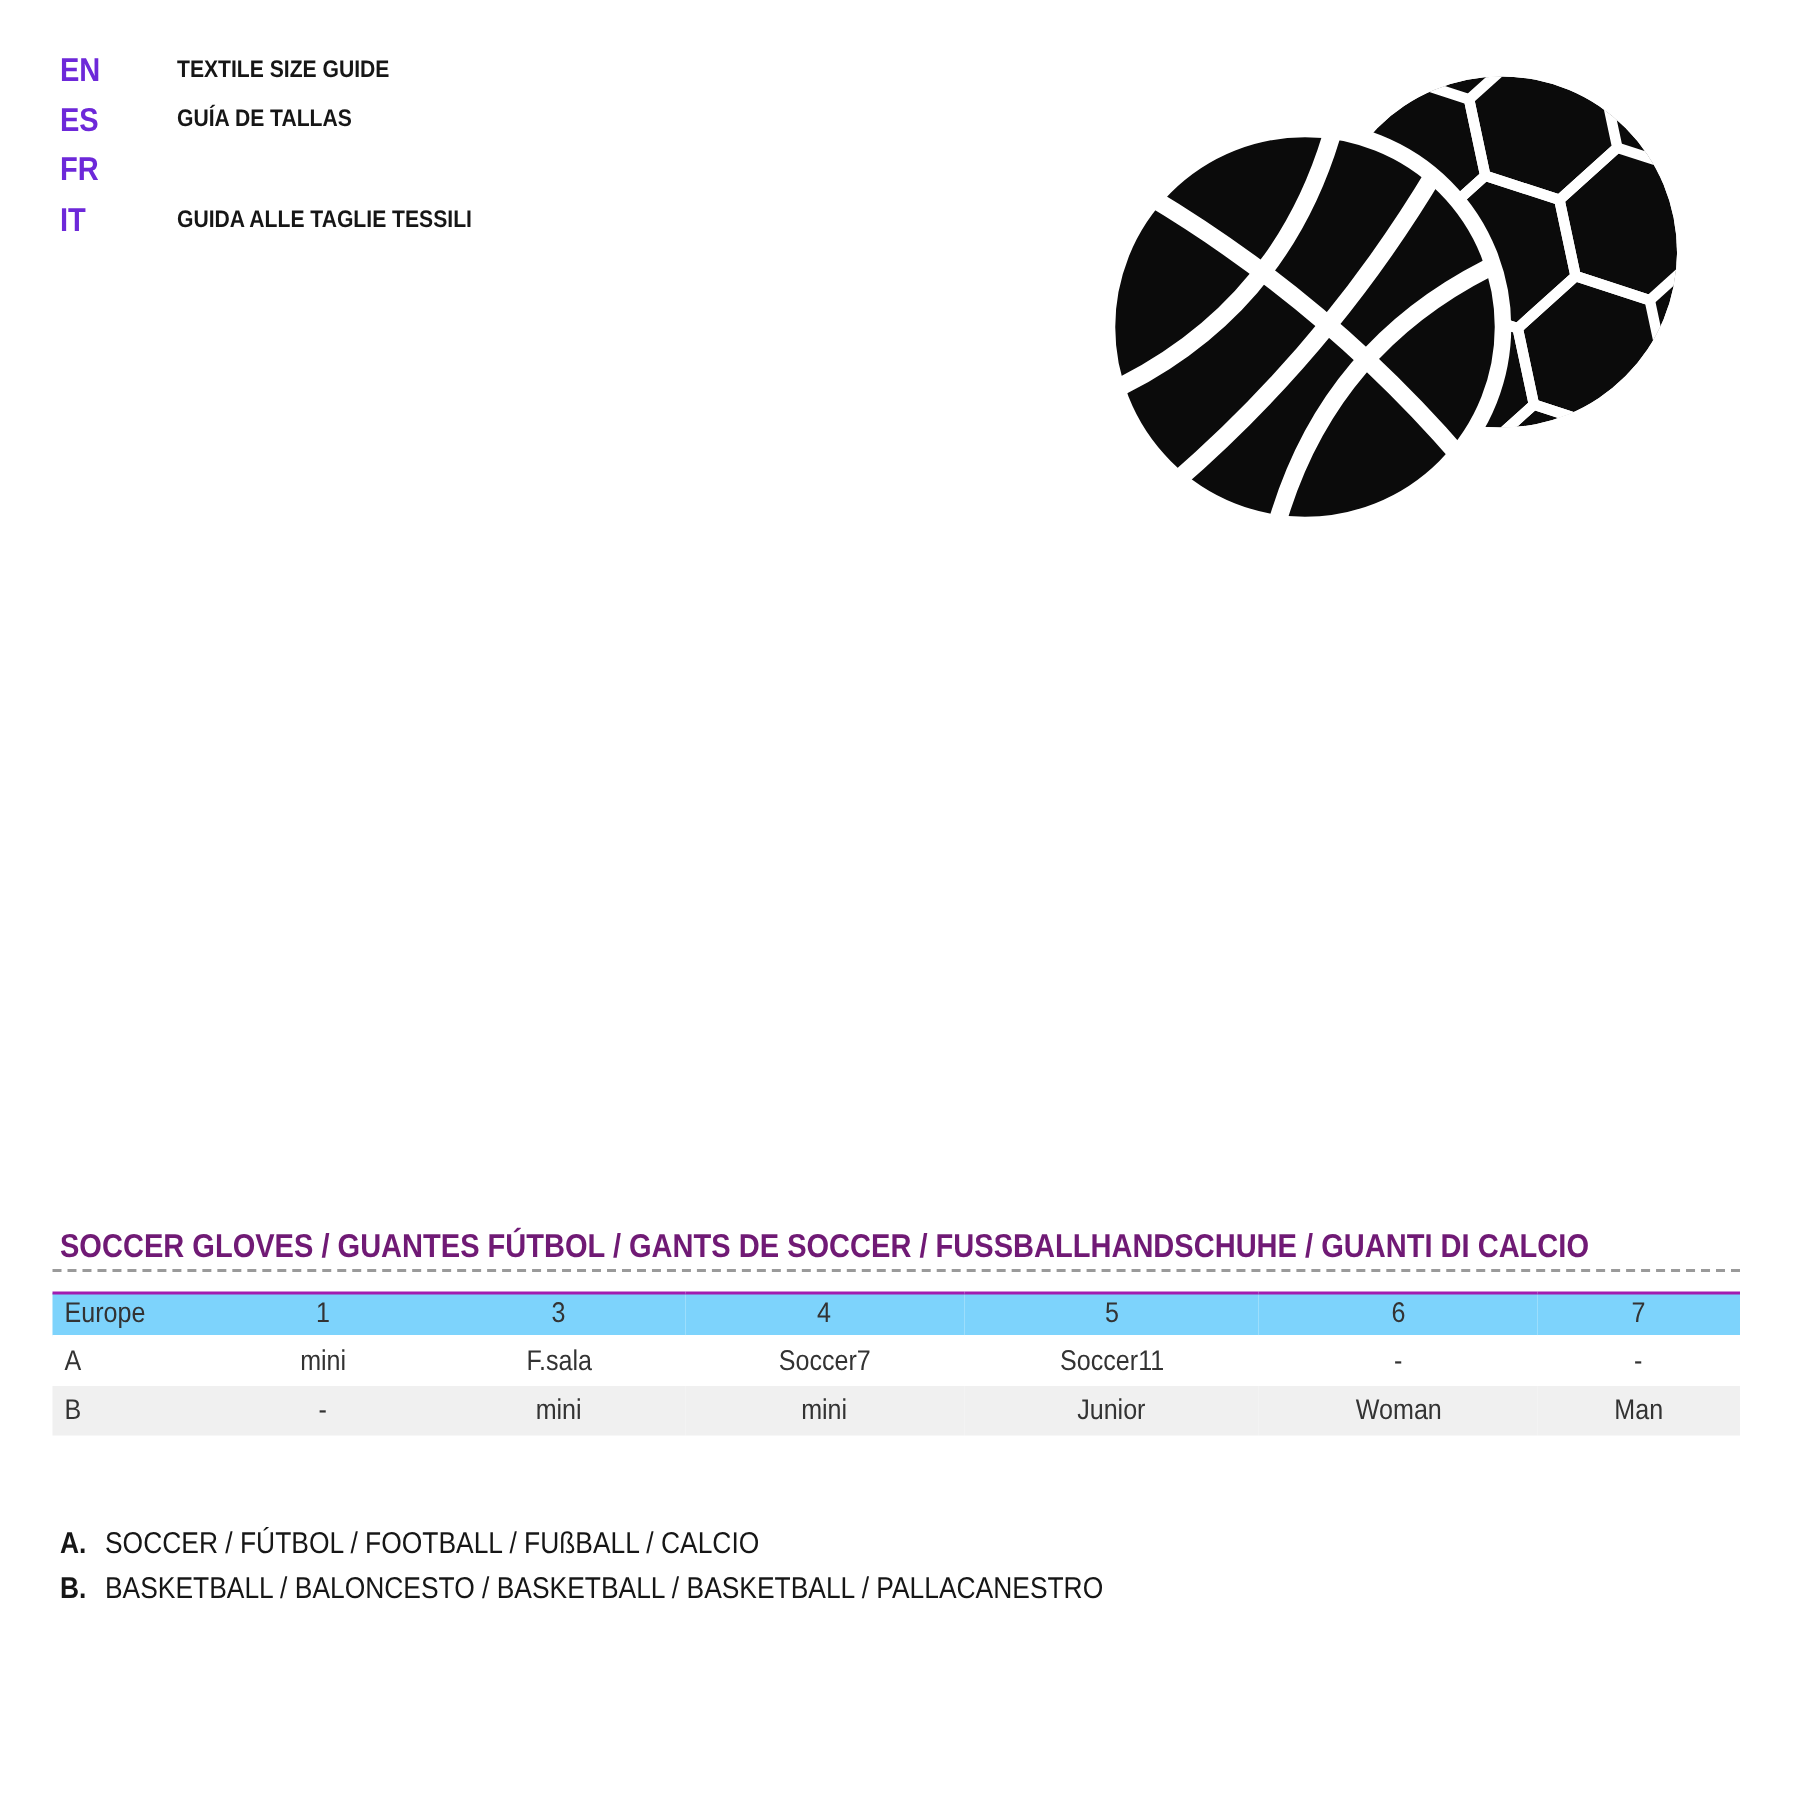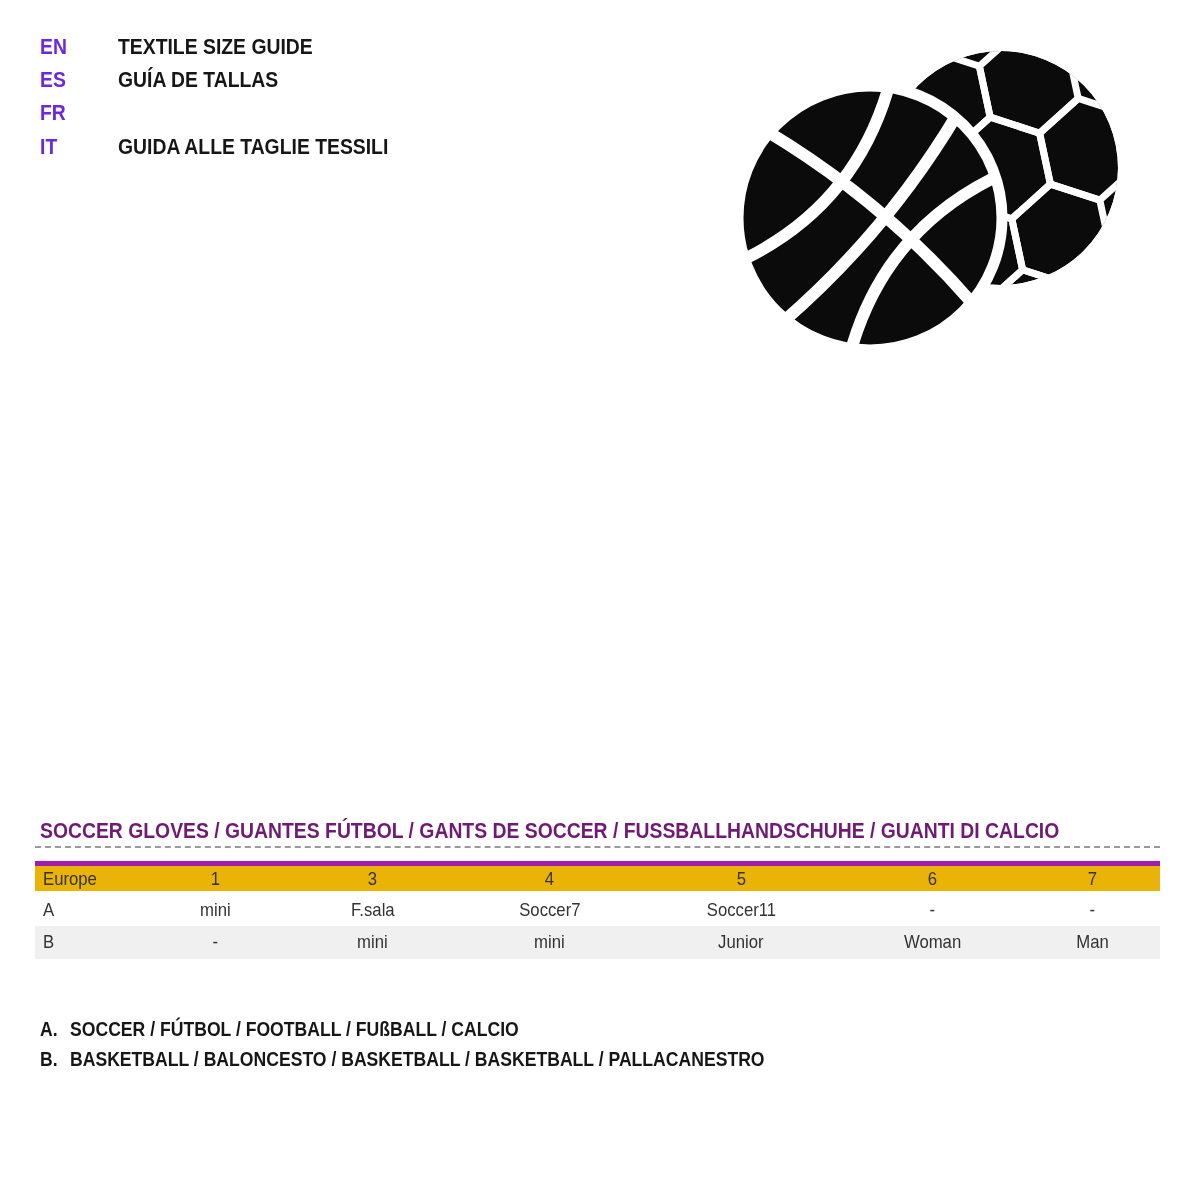--- a/index.html
+++ b/index.html
@@ -8,44 +8,44 @@
     font-family:"Liberation Sans","DejaVu Sans",sans-serif;
     color:#111;overflow:hidden;
   }
   .cnd{display:inline-block;transform:scaleX(0.88);transform-origin:0 50%;white-space:nowrap;}
   .cndc{display:inline-block;transform:scaleX(0.88);transform-origin:50% 50%;white-space:nowrap;}
 
   
   .lang-list{position:absolute;left:40px;top:30px;}
   .lang-row{display:flex;height:33.4px;align-items:center;}
   .lang-code{width:78px;font-weight:bold;font-size:22px;color:#6d28d9;}
-  .lang-label{font-weight:bold;font-size:22px;color:#161616;}
+  .lang-label{font-weight:bold;font-size:16px;color:#161616;}
 
   
   .balls{position:absolute;left:720px;top:40px;width:420px;height:330px;}
 
   
   .table-title{position:absolute;left:40px;top:818px;font-weight:bold;font-size:22px;color:#701a75;}
   .rule{position:absolute;left:35px;top:846px;width:1125px;border-top:2px dashed #9a9a9a;}
   .size-table{
     position:absolute;left:35px;top:861px;width:1125px;
     border-collapse:collapse;table-layout:fixed;font-size:19px;color:#333;
   }
   .size-table th,.size-table td{padding:0;font-weight:normal;text-align:center;vertical-align:middle;}
   .size-table th:first-child,.size-table td:first-child{text-align:left;padding-left:8px;}
-  .size-table thead tr{height:29px;background:#eab308;border-top:5px solid #a21caf;border-bottom:3px solid #ffffff;}
+  .size-table thead tr{height:29px;background:#7dd3fc;border-top:2px solid #a21caf;border-bottom:3px solid #ffffff;}
   .size-table tbody tr{height:33px;}
   .size-table tbody tr.row-a{background:#ffffff;}
   .size-table tbody tr.row-b{background:#f0f0f0;}
 
   
   .legend{position:absolute;left:40px;top:1014px;}
   .legend-row{display:flex;height:30px;align-items:center;}
   .legend-key{width:30px;font-weight:bold;font-size:20px;color:#161616;}
-  .legend-label{font-weight:bold;font-size:20px;color:#161616;}
+  .legend-label{font-weight:normal;font-size:20px;color:#161616;}
 </style>
 </head>
 <body>
 
 <div class="lang-list">
   <div class="lang-row">
     <span class="lang-code"><span class="cnd">EN</span></span>
     <span class="lang-label"><span class="cnd">TEXTILE SIZE GUIDE</span></span>
   </div>
   <div class="lang-row">

